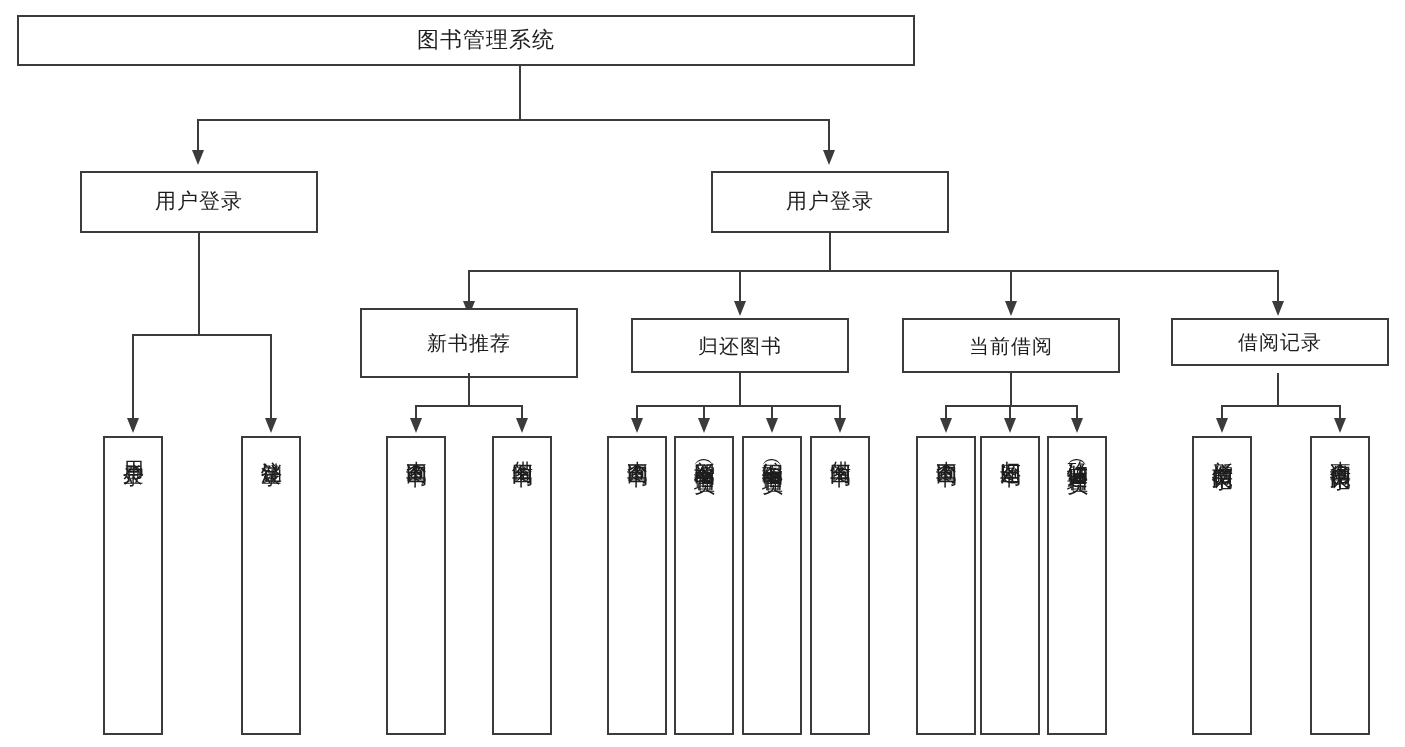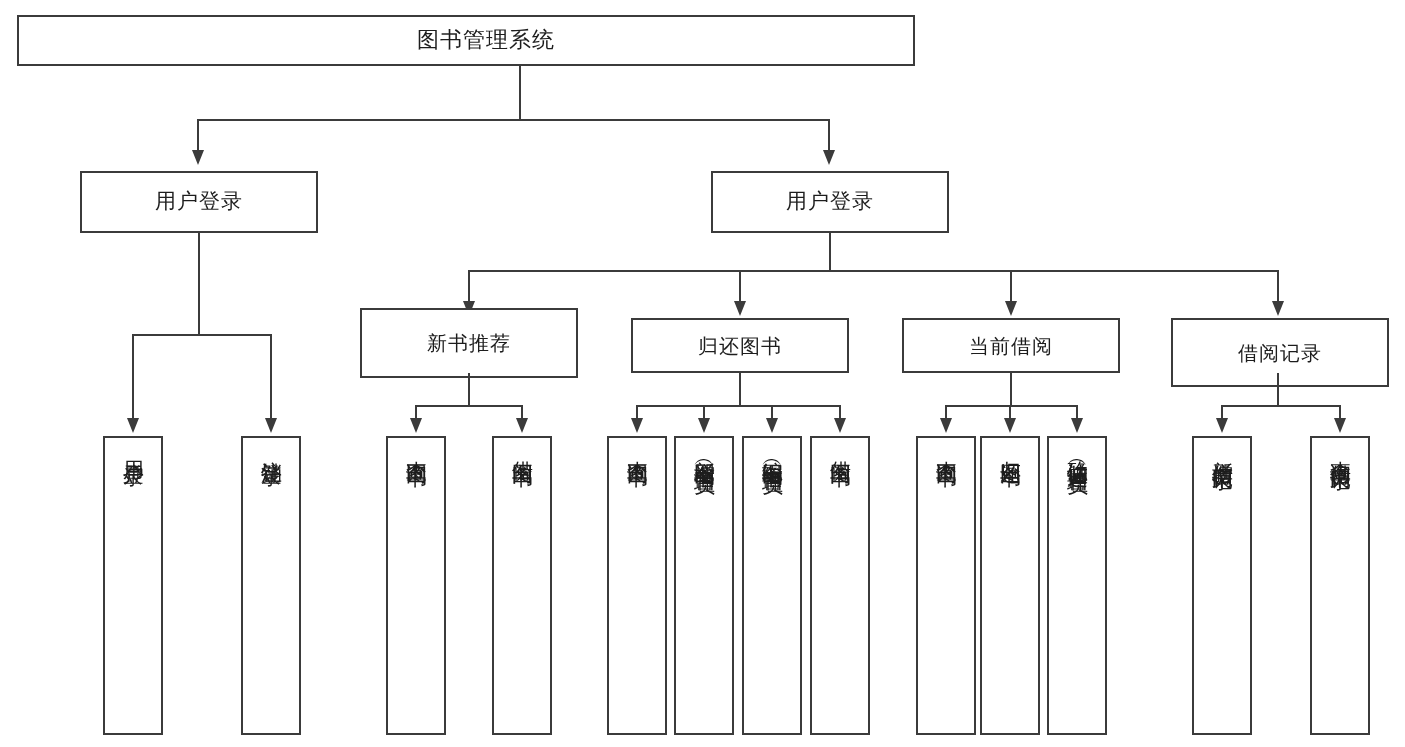--- a/index.html
+++ b/index.html
@@ -126,21 +126,21 @@
 
   <div class="node lvl2" style="left:360px; top:308px; width:218px; height:70px;">
     <span class="label">新书推荐</span>
   </div>
   <div class="node lvl2" style="left:631px; top:318px; width:218px; height:55px;">
     <span class="label">归还图书</span>
   </div>
   <div class="node lvl2" style="left:902px; top:318px; width:218px; height:55px;">
     <span class="label">当前借阅</span>
   </div>
-  <div class="node lvl2" style="left:1171px; top:318px; width:218px; height:69px;">
+  <div class="node lvl2" style="left:1171px; top:318px; width:218px; height:48px;">
     <span class="label">借阅记录</span>
   </div>
 
   <div class="lineV" style="left:468px; top:373px; height:33px;"></div>
   <div class="lineH" style="left:415px; top:405px; width:107px;"></div>
   <div class="lineV" style="left:415px; top:405px; height:15px;"></div>
   <div class="arrow" style="left:410px; top:418px;"></div>
   <div class="lineV" style="left:521px; top:405px; height:15px;"></div>
   <div class="arrow" style="left:516px; top:418px;"></div>
 

